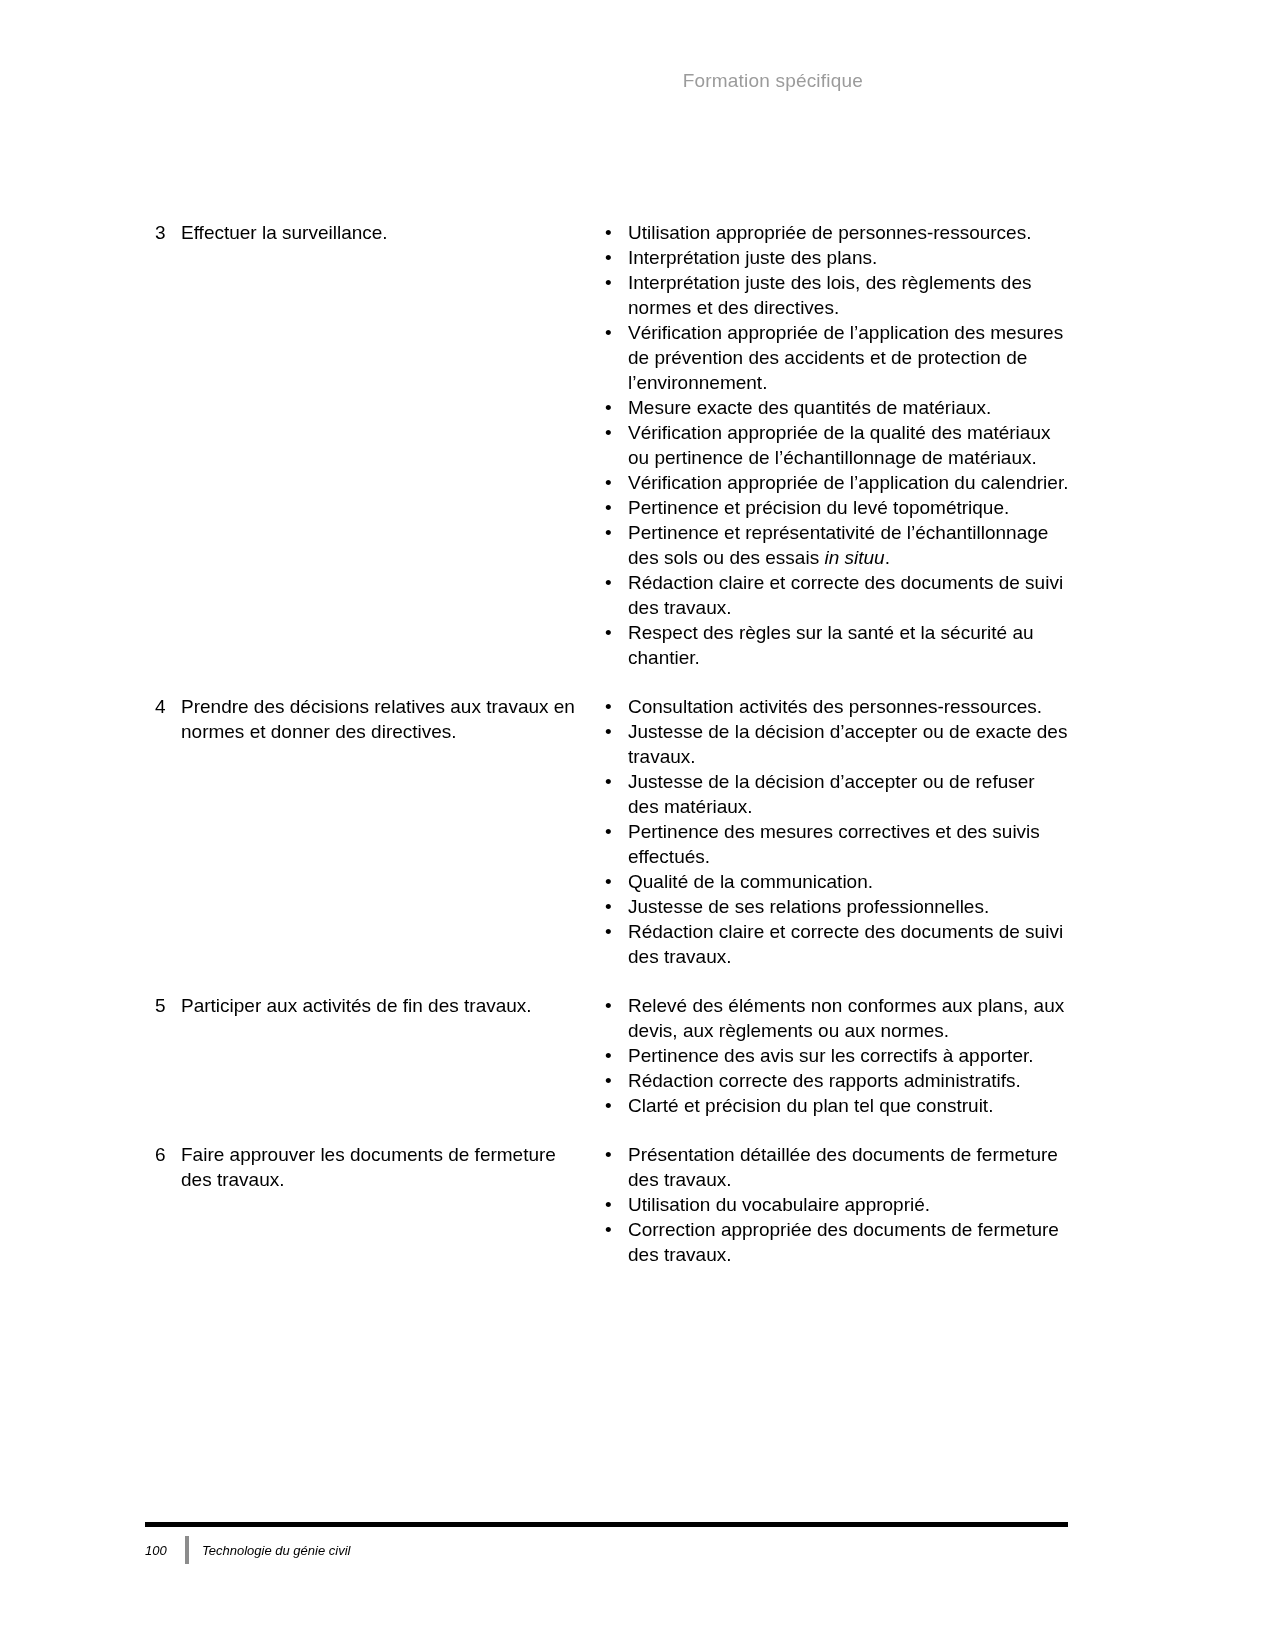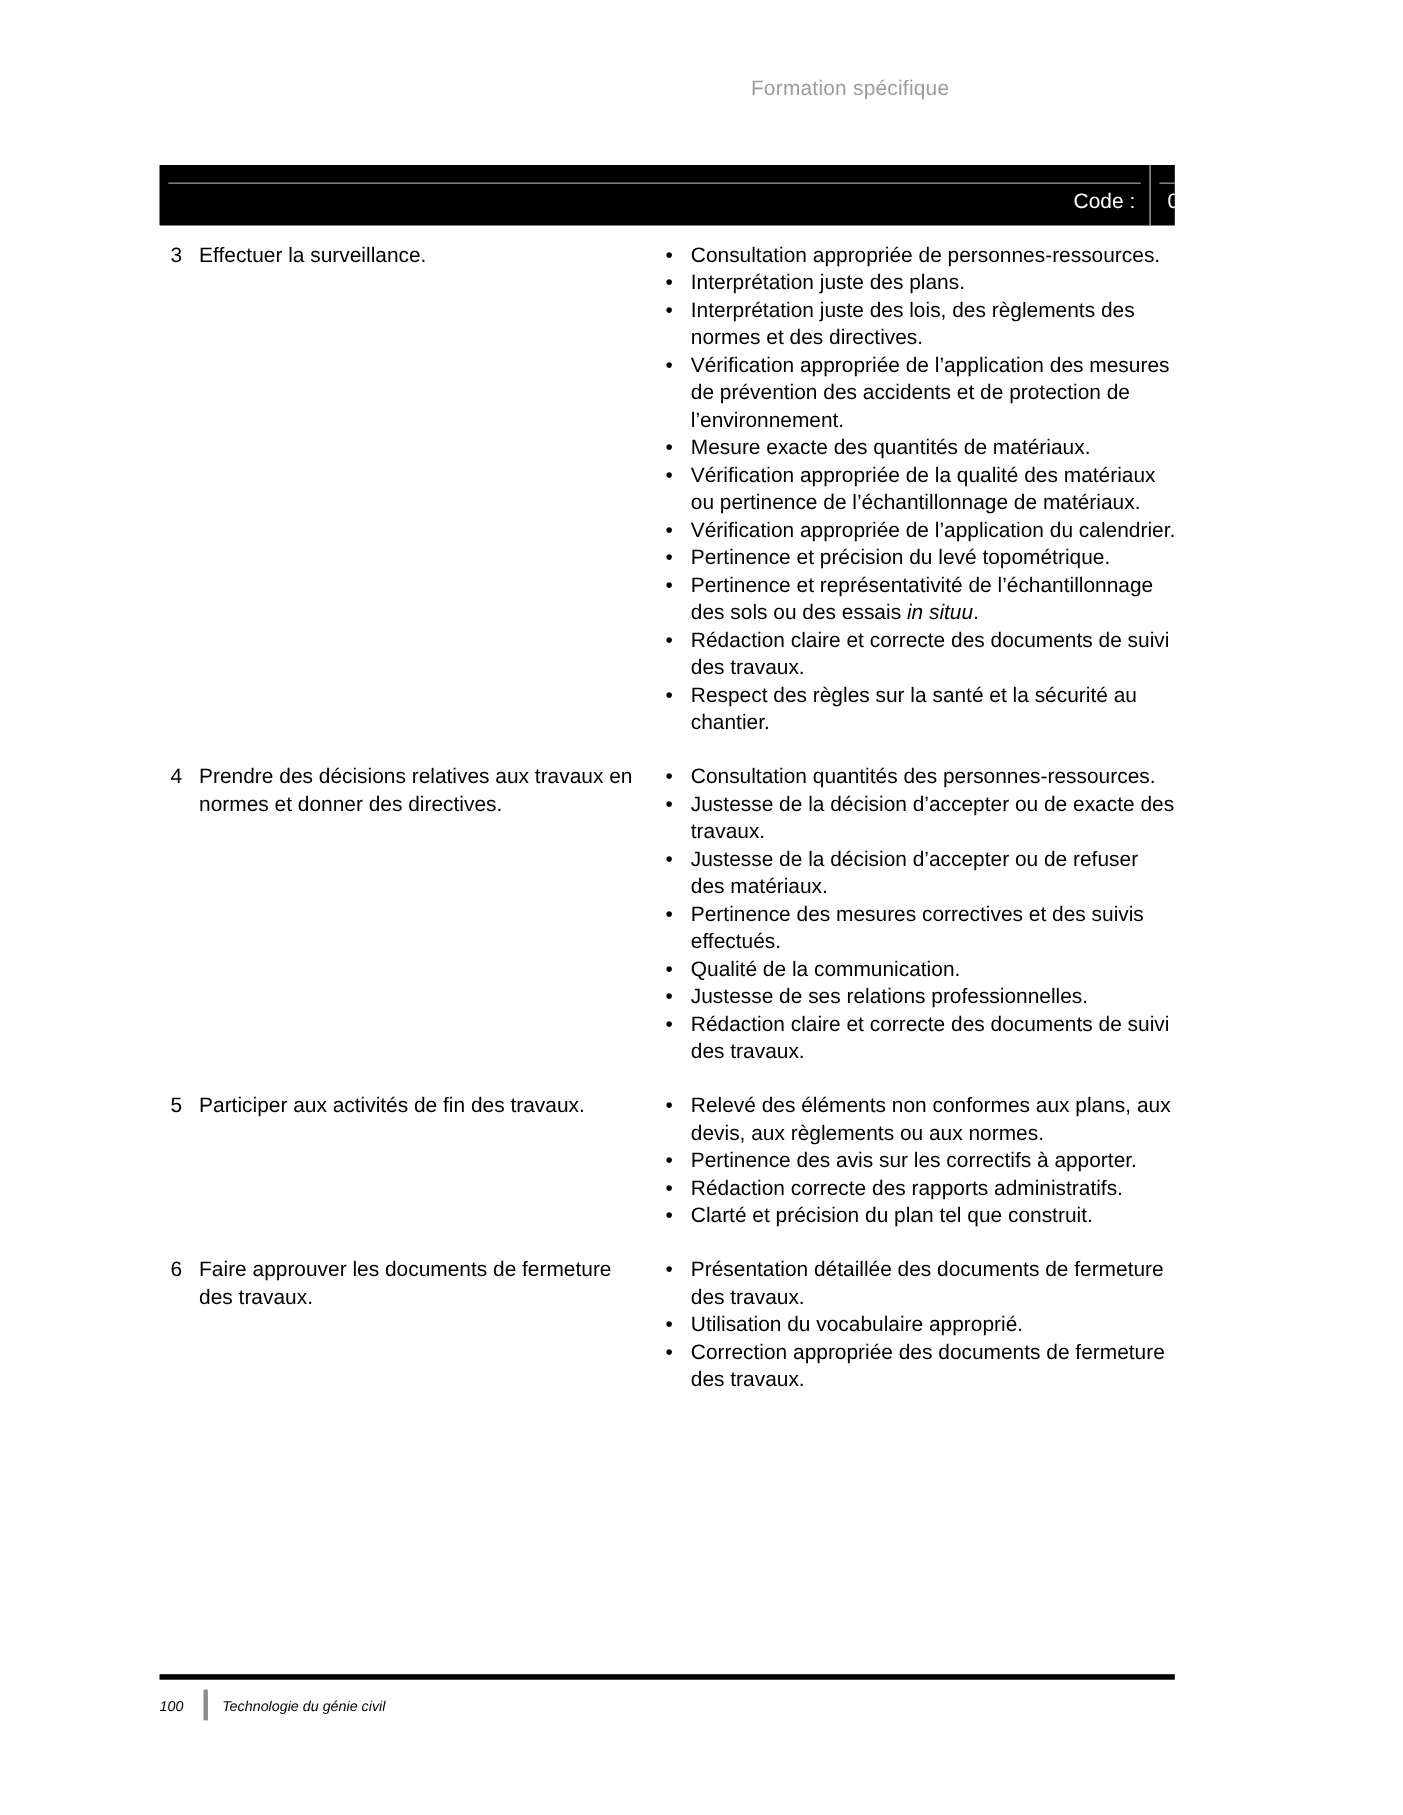--- a/index.html
+++ b/index.html
@@ -113,43 +113,33 @@
     margin-right: 13px;
   }
 </style>
 </head>
 <body>
 
 <div class="page">
 
   <div class="running-header">Formation spécifique</div>
 
-  <div class="banner">
-    <div class="banner-main">
-      <div class="banner-line"></div>
-      <span class="banner-code-label">Code :</span>
-    </div>
-    <div class="banner-code-cell">
-      <div class="banner-line"></div>
-      <span class="banner-code-value">01XK</span>
-    </div>
-  </div>
 
   <div class="content">
 
   <div class="row">
         <div class="row-left">
           <span class="sec-num">3</span>
           <span class="sec-statement">Effectuer la surveillance.</span>
         </div>
         <div class="row-right">
           <ul class="criteria">
             <li>
               <span class="bullet">•</span>
-              <span class="crit-text"><span>Consultation appropriée de personnes-ressources.</span></span>
+              <span class="crit-text"><span>Utilisation appropriée de personnes-ressources.</span></span>
             </li>
             <li>
               <span class="bullet">•</span>
               <span class="crit-text"><span>Interprétation juste des plans.</span></span>
             </li>
             <li>
               <span class="bullet">•</span>
               <span class="crit-text"><span>Interprétation juste des lois, des règlements des normes et des directives.</span></span>
             </li>
             <li>
@@ -189,21 +179,21 @@
       </div>
       <div class="row">
         <div class="row-left">
           <span class="sec-num">4</span>
           <span class="sec-statement">Prendre des décisions relatives aux travaux en normes et donner des directives.</span>
         </div>
         <div class="row-right">
           <ul class="criteria">
             <li>
               <span class="bullet">•</span>
-              <span class="crit-text"><span>Consultation quantités des personnes-ressources.</span></span>
+              <span class="crit-text"><span>Consultation activités des personnes-ressources.</span></span>
             </li>
             <li>
               <span class="bullet">•</span>
               <span class="crit-text"><span>Justesse de la décision d’accepter ou de exacte des travaux.</span></span>
             </li>
             <li>
               <span class="bullet">•</span>
               <span class="crit-text"><span>Justesse de la décision d’accepter ou de refuser des matériaux.</span></span>
             </li>
             <li>

